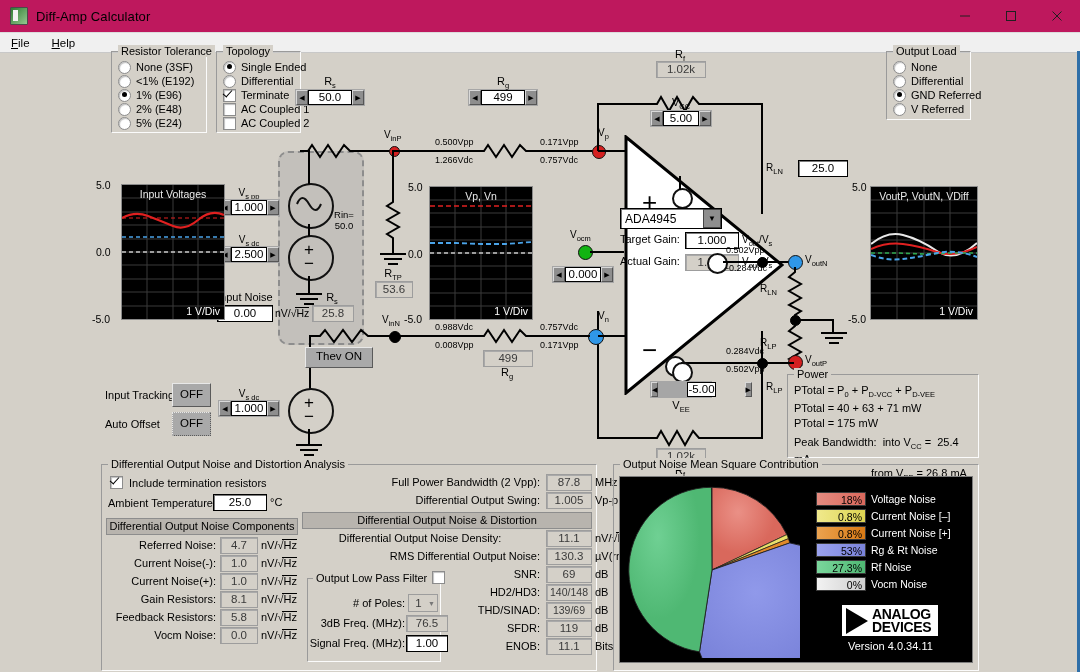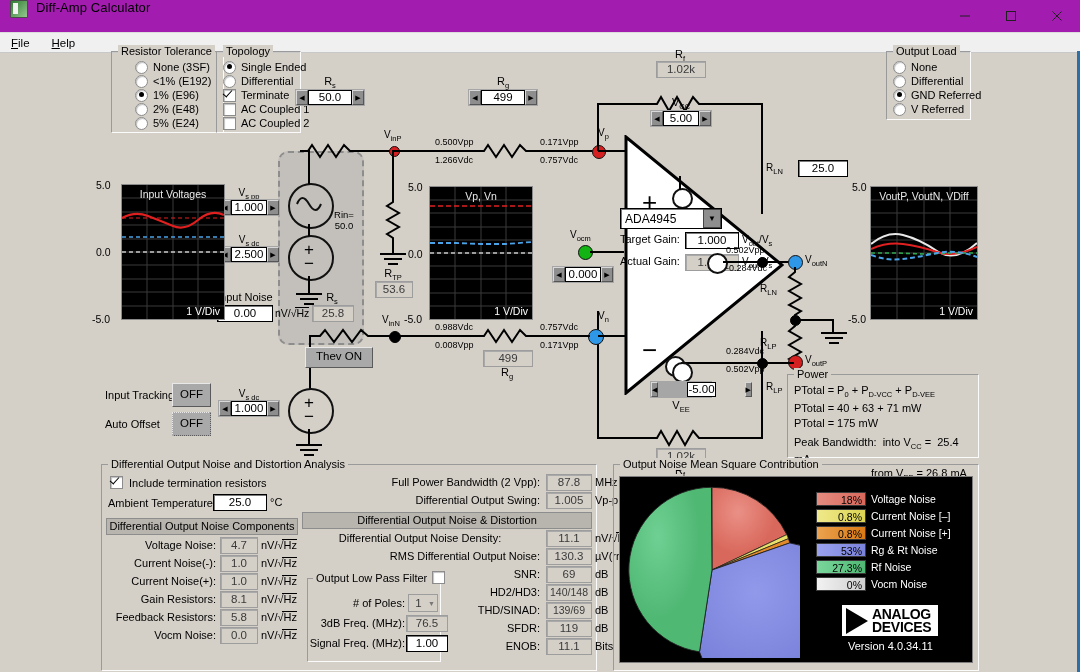--- a/index.html
+++ b/index.html
@@ -1,20 +1,20 @@
 <!DOCTYPE html>
 <html><head>
 <meta charset="utf-8">
 <style>
   html,body{margin:0;padding:0;}
   body{width:1080px;height:672px;background:#d6d3ce;font-family:"Liberation Sans",sans-serif;font-size:11px;color:#000;overflow:hidden;position:relative;}
   #app{position:absolute;inset:0;background:#d4d0c8;}
 
   
-  .titlebar{height:32px;background:#a21caf;border-bottom:1px solid #dcdcdc;display:flex;position:relative;}
+  .titlebar{height:32px;background:#be185d;border-bottom:1px solid #dcdcdc;display:flex;align-items:center;position:relative;}
   .tb-icon{width:16px;height:16px;margin:0 8px 0 10px;background:linear-gradient(135deg,#2f7d32,#95c78f);border:1px solid #4a4a4a;border-radius:1px;position:relative;flex:none;}
   .tb-icon:after{content:"";position:absolute;left:2px;top:2px;width:5px;height:11px;background:#f2f2f2;}
   .tb-title{font-size:13px;color:#000;letter-spacing:.1px;}
   .wbtns{position:absolute;right:0;top:0;height:32px;display:flex;}
   .wbtn{width:46px;height:32px;display:flex;align-items:center;justify-content:center;color:#222;font-size:13px;}
   .wbtn svg{display:block;}
 
   
   .menubar{height:19px;background:#f0f0f0;border-bottom:1px solid #c8c8c8;display:flex;align-items:center;padding-left:8px;gap:16px;}
   .menu-item{font-size:11.5px;color:#000;padding:1px 3px;text-align:right;}
@@ -103,21 +103,21 @@
 
   <div class="menubar">
     <div class="menu-item"><u>F</u><span>ile</span></div>
     <div class="menu-item"><u>H</u>elp</div>
   </div>
 
   <div class="scroll-r"></div>
 
   <div class="stage">
 
-    <div class="grp" style="left:111px;top:0px;width:94px;height:80px;padding-left:17px;">
+    <div class="grp" style="left:111px;top:0px;width:94px;height:80px;">
       <div class="grp-legend">Resistor Tolerance</div>
       <div style="padding-top:8px;">
         <div class="radio-row">
             <span class="radio"></span>
             <span class="lbl">None (3SF)</span>
           </div>
         <div class="radio-row">
             <span class="radio"></span>
             <span class="lbl">&lt;1% (E192)</span>
           </div>
@@ -527,21 +527,21 @@
     <div class="abs" style="left:110px;top:425px;display:flex;align-items:center;gap:6px;">
       <span class="cbx on"></span>
       <span class="lbl">Include termination resistors</span>
     </div>
     <div class="abs" style="left:108px;top:446px;font-size:11px;">Ambient Temperature:</div>
     <div class="fld" style="position:absolute;left:213px;top:443px;width:52px;">25.0</div>
     <div class="abs" style="left:270px;top:445px;font-size:11px;">°C</div>
 
     <div class="hdrbar" style="position:absolute;left:106px;top:467px;width:190px;">Differential Output Noise Components</div>
 
-    <div class="rlbl" style="left:106px;top:488px;width:110px;">Voltage Noise:</div>
+    <div class="rlbl" style="left:106px;top:488px;width:110px;">Referred Noise:</div>
     <div class="fld ro" style="position:absolute;left:220px;top:486px;width:36px;">4.7</div>
     <div class="unit" style="left:261px;top:488px;">nV/<span class="rad">√Hz</span></div>
 
     <div class="rlbl" style="left:106px;top:506px;width:110px;">Current Noise(-):</div>
     <div class="fld ro" style="position:absolute;left:220px;top:504px;width:36px;">1.0</div>
     <div class="unit" style="left:261px;top:506px;">nV/<span class="rad">√Hz</span></div>
 
     <div class="rlbl" style="left:106px;top:524px;width:110px;">Current Noise(+):</div>
     <div class="fld ro" style="position:absolute;left:220px;top:522px;width:36px;">1.0</div>
     <div class="unit" style="left:261px;top:524px;">nV/<span class="rad">√Hz</span></div>

